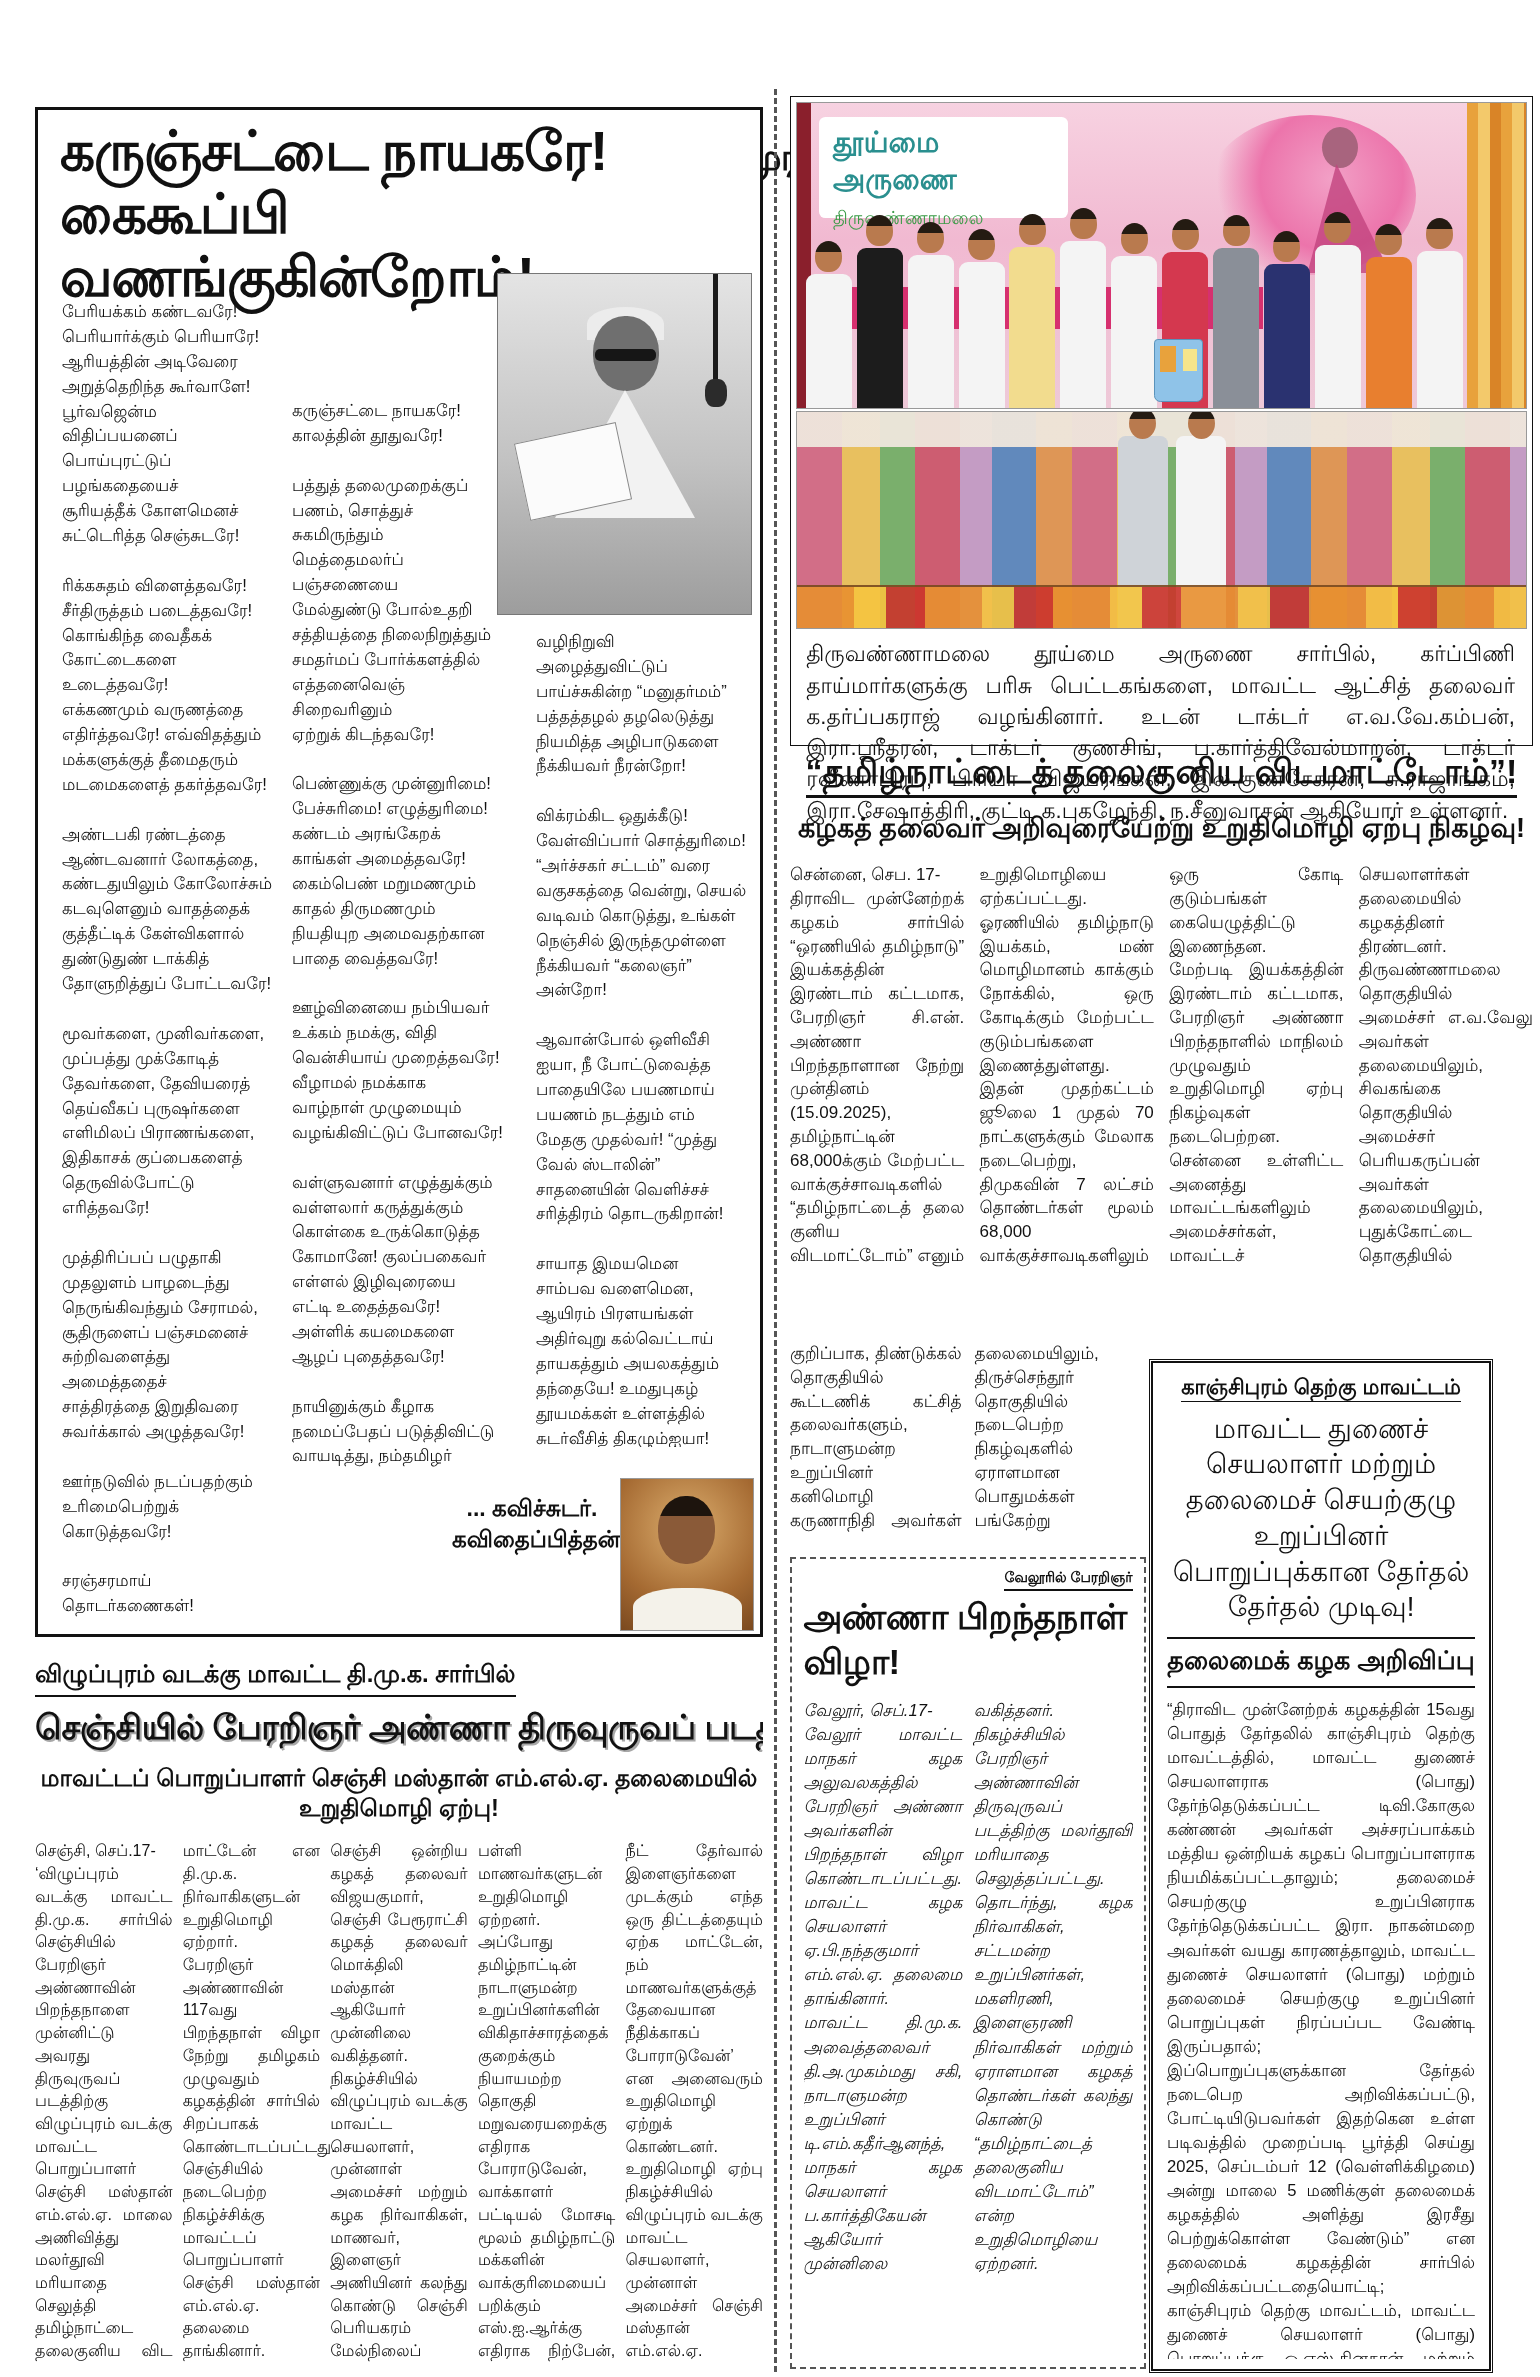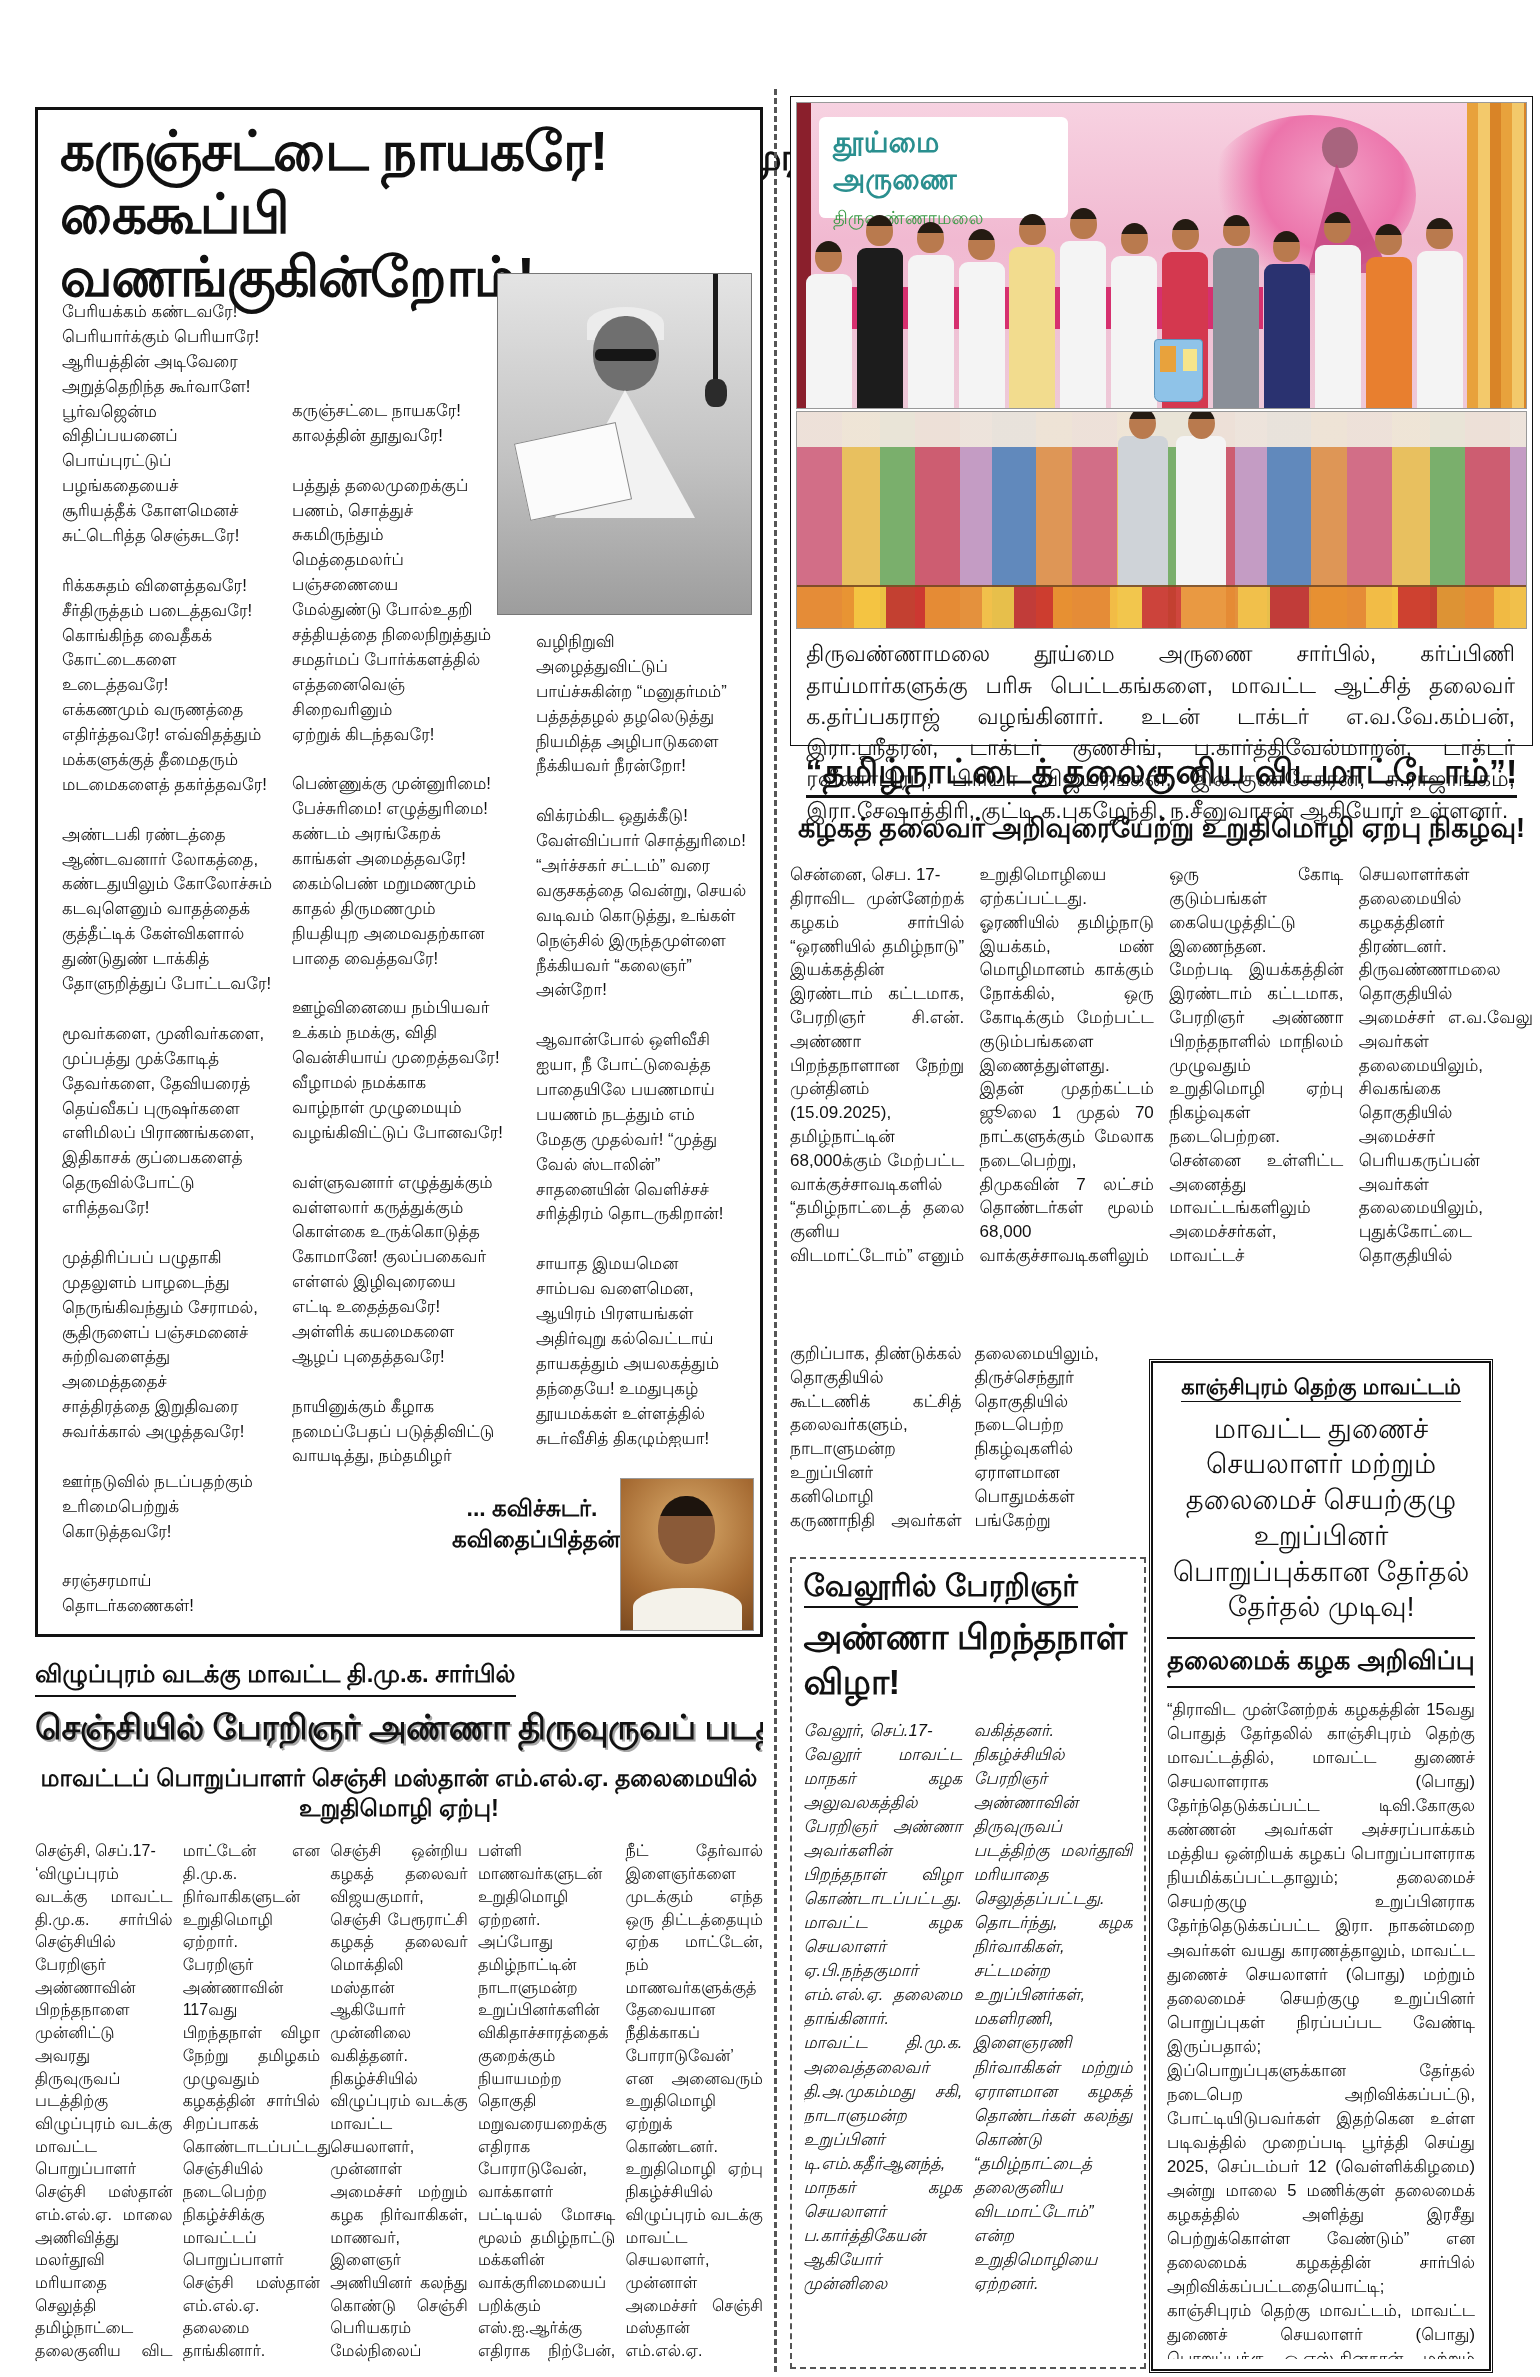--- a/index.html
+++ b/index.html
@@ -104,21 +104,21 @@
   .main-h{font-size:42px;font-weight:900;text-align:center;margin-top:16.6px;letter-spacing:-0.6px;
           text-shadow:2.6px 2.6px 0 #b5b5b5;}
   .main-sub{font-size:27px;font-weight:bold;text-align:center;margin-top:16.6px;}
   .main-body{margin-top:16.6px;column-count:4;column-gap:15.3px;font-size:17px;line-height:1.4;height:418px;}
   .main-body-more{left:790px;top:1342px;width:356px;height:208px;column-count:2;column-gap:12.8px;
           font-size:17px;line-height:1.4;}
 
   
   .vellore{left:790px;top:1557px;width:356px;height:812px;border:2.6px dashed #555;box-sizing:border-box;
            padding:10.2px 11.5px;}
-  .v-kicker{font-size:30px;font-weight:bold;text-align:left;}
+  .v-kicker{font-size:14px;font-weight:bold;text-align:right;}
   .v-kicker span{border-bottom:2.6px solid #111;padding-bottom:3.8px;}
   .v-headline{font-size:35px;font-weight:900;text-align:left;margin-top:10.2px;letter-spacing:-0.6px;}
   .v-subhead{font-size:22px;font-weight:bold;text-align:center;margin-top:11.5px;line-height:1.4;}
   .v-body{margin-top:11.5px;column-count:2;column-gap:11.5px;font-size:16.6px;font-style:italic;line-height:1.45;height:613px;}
 
   
   .notice{left:1151px;top:1361px;width:340px;height:1010px;border:2.6px solid #111;outline:1.3px solid #111;
           outline-offset:1.9px;box-sizing:border-box;padding:11.5px 14px;background:#fff;}
   .n-kicker{font-size:21px;font-weight:bold;text-align:center;}
   .n-kicker span{border-bottom:1.9px solid #111;padding-bottom:3.2px;}

